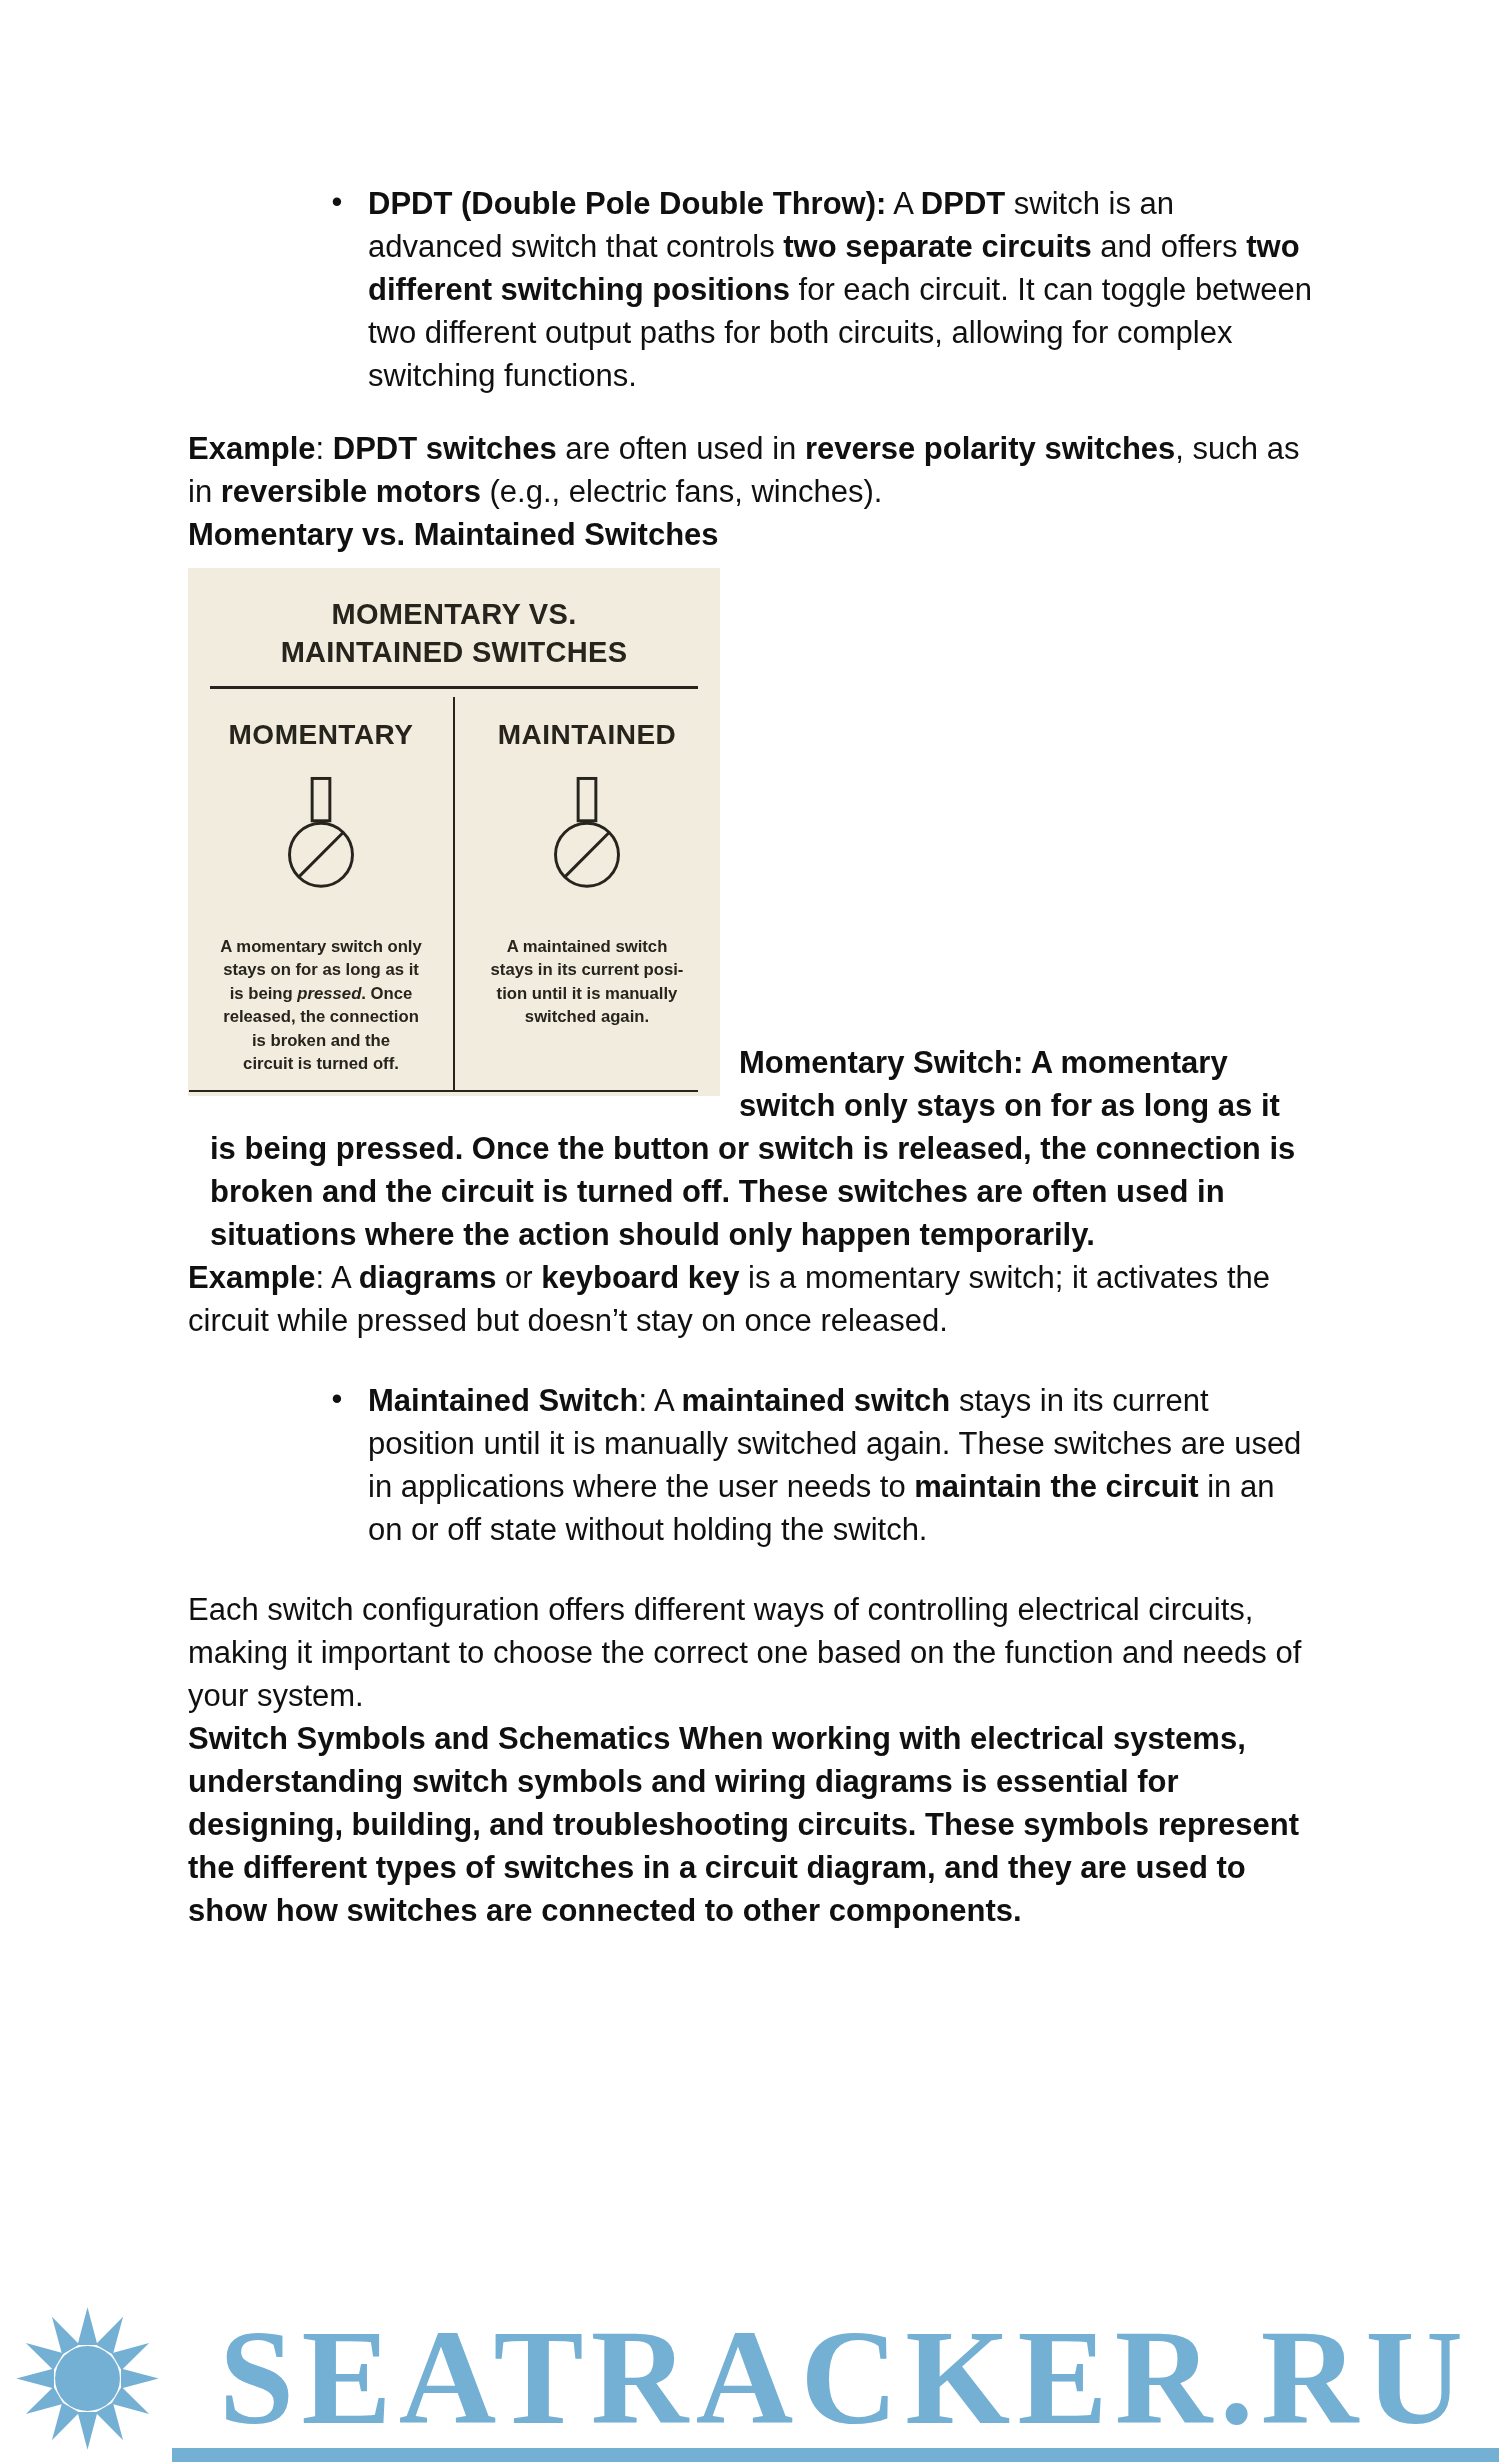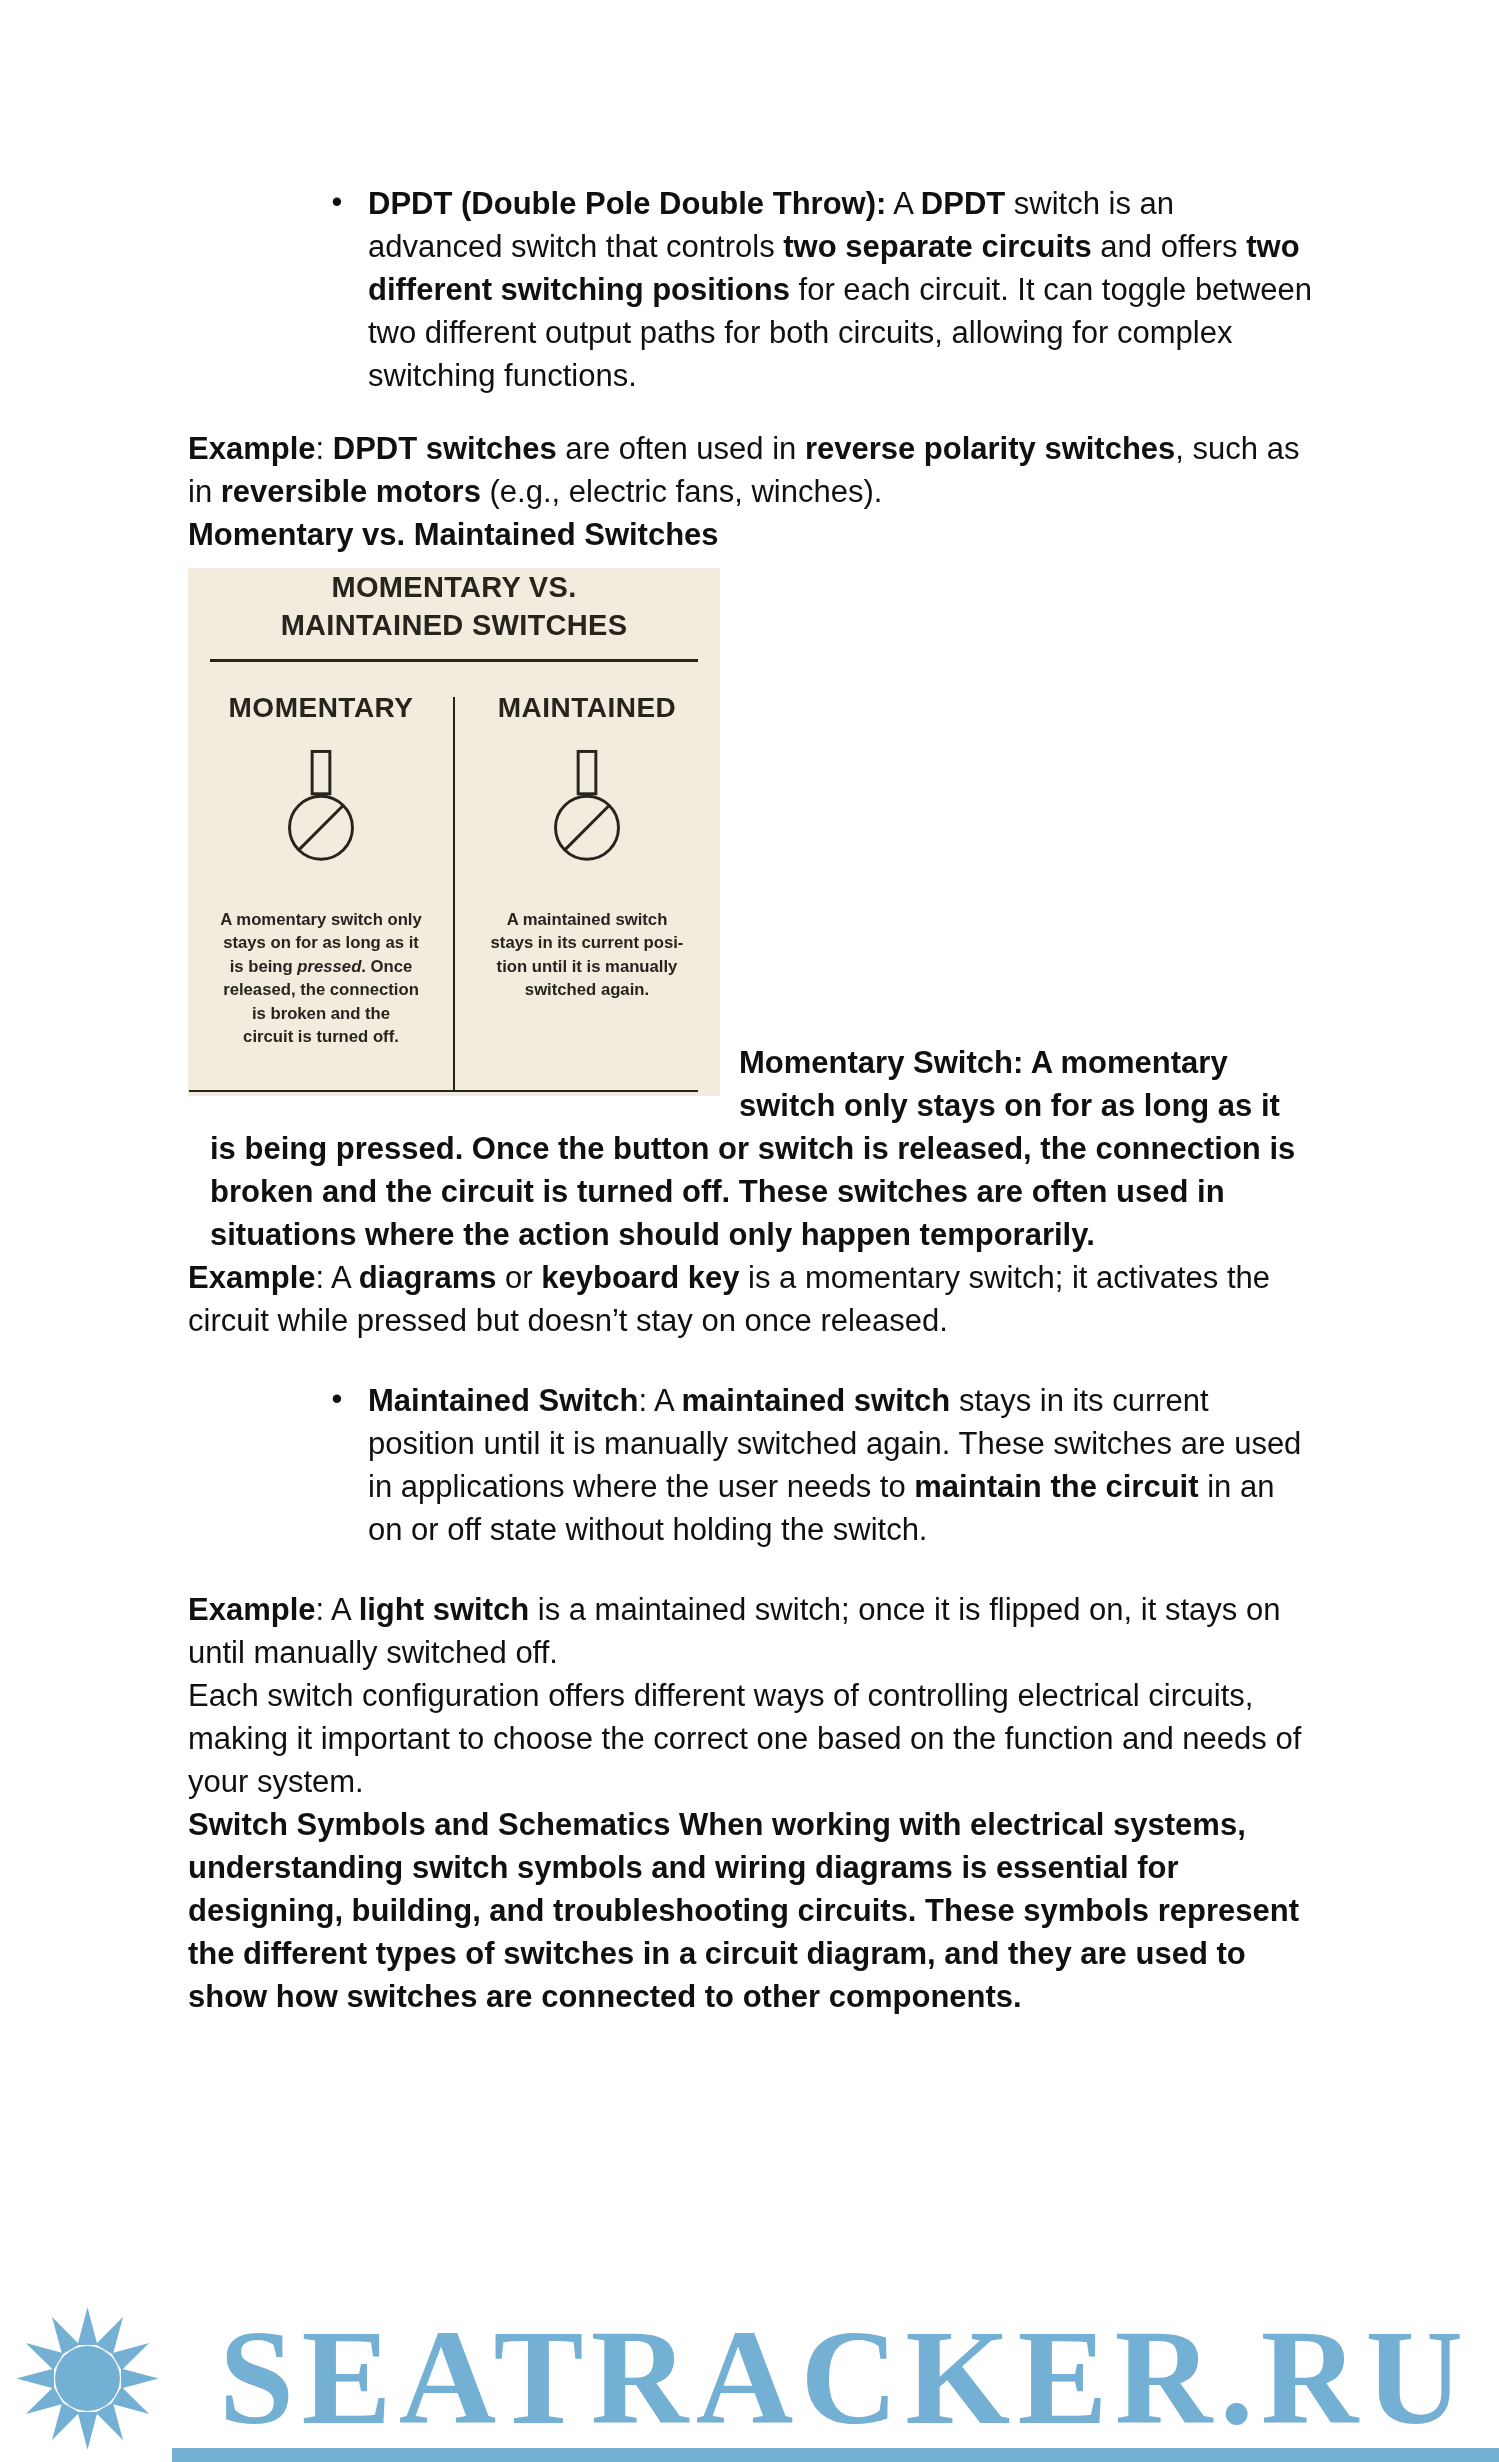--- a/index.html
+++ b/index.html
@@ -30,20 +30,21 @@
     float:left;
     width:532px;
     height:528px;
     margin-top:11.5px;
     margin-right:19px;
     position:relative;
     background:var(--figure-bg, #f2ecdf);
     color:var(--fig-ink, #26241d);
   }
   .fig-title {
+    padding-top:27px;
     text-align:center;
     font-weight:700;
     font-size:29px;
     line-height:38px;
     letter-spacing:0.3px;
     white-space:pre-line;
   }
   .fig-rule { width:488px; height:2.6px; background:var(--fig-ink, #26241d); margin:15.7px auto 0; }
   .fig-divider {
     position:absolute;
@@ -162,21 +163,20 @@
 
   <div class="para momentary-para" style="white-space: pre-line;"><span class="b">Momentary Switch: A momentary switch only stays on for as long as it is being pressed. Once the button or switch is released, the connection is broken and the circuit is turned off. These switches are often used in situations where the action should only happen temporarily.</span></div>
 
   <div class="para" style="white-space: pre-line;"><span class="b">Example</span><span>: A </span><span class="b">diagrams</span><span> or </span><span class="b">keyboard key</span><span> is a momentary switch; it activates the circuit while pressed but doesn’t stay on once released.</span></div>
 
   <div class="bullet-item bullet2">
     <span class="marker">•</span>
     <span style="white-space: pre-line;"><span class="b">Maintained Switch</span><span>: A </span><span class="b">maintained switch</span><span> stays in its current position until it is manually switched again. These switches are used in applications where the user needs to </span><span class="b">maintain the circuit</span><span> in an on or off state without holding the switch.</span></span>
   </div>
 
-  <div class="para" style="white-space: pre-line;"><span class="b">Example</span><span>: A </span><span class="b">light switch</span><span> is a maintained switch; once it is flipped on, it stays on until manually switched off.</span></div>
 
   <div class="para">Each switch configuration offers different ways of controlling electrical circuits, making it important to choose the correct one based on the function and needs of your system.</div>
 
   <div class="para symbols">Switch Symbols and Schematics When working with electrical systems, understanding switch symbols and wiring diagrams is essential for designing, building, and troubleshooting circuits. These symbols represent the different types of switches in a circuit diagram, and they are used to show how switches are connected to other components.</div>
 
 </div>
 
 <div class="watermark">
   <div class="sun">
     <svg width="157" height="157" viewBox="0 0 300 300" fill="currentColor">

